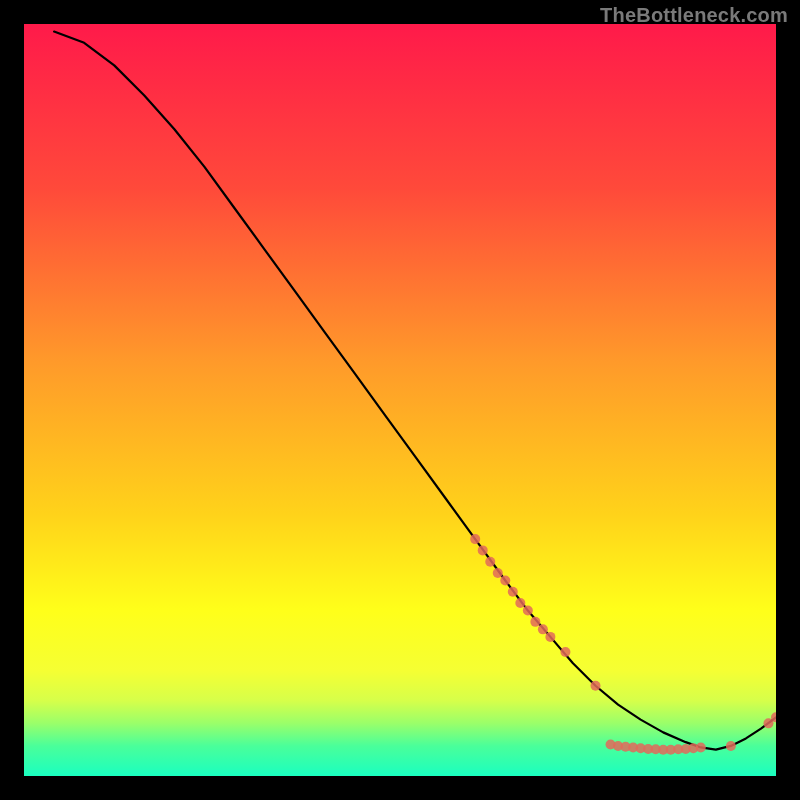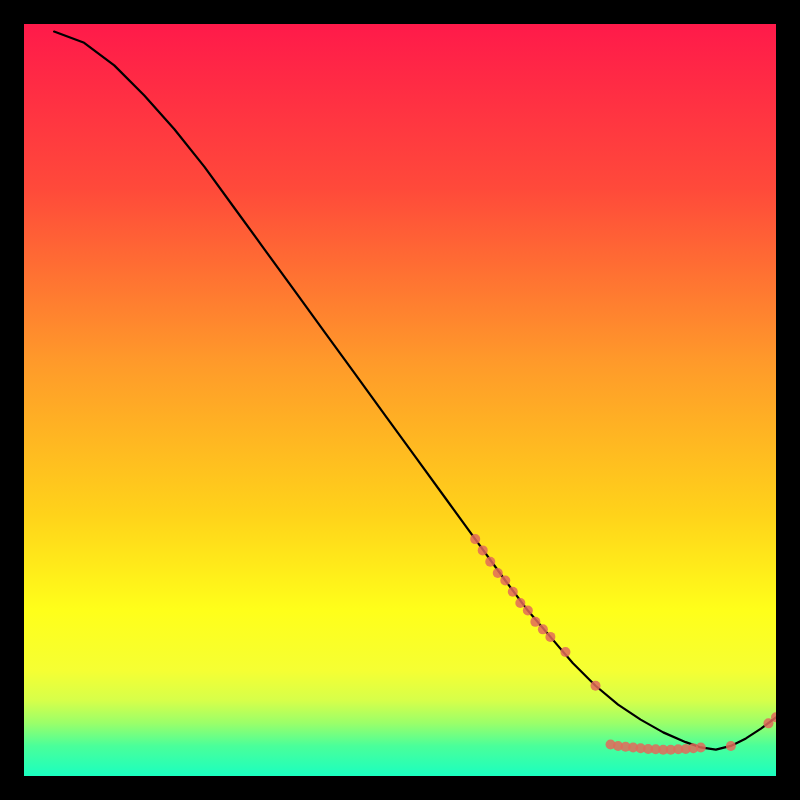--- a/index.html
+++ b/index.html
@@ -41,20 +41,21 @@
     top: 0;
     width: 752px;
     height: 752px;
     display: block;
   }
 </style>
 </head>
 <body>
 
 <div class="stage">
+  <div class="watermark">TheBottleneck.com</div>
 
   <div class="plot-frame">
     <svg class="plot" viewBox="0 0 752 752" preserveAspectRatio="none">
       <defs>
         <linearGradient id="bg-grad" x1="0" y1="0" x2="0" y2="1">
             <stop offset="0%" stop-color="#ff1a4a"></stop>
             <stop offset="22%" stop-color="#ff4a3a"></stop>
             <stop offset="45%" stop-color="#ff9a2a"></stop>
             <stop offset="65%" stop-color="#ffd21a"></stop>
             <stop offset="78%" stop-color="#ffff1a"></stop>

